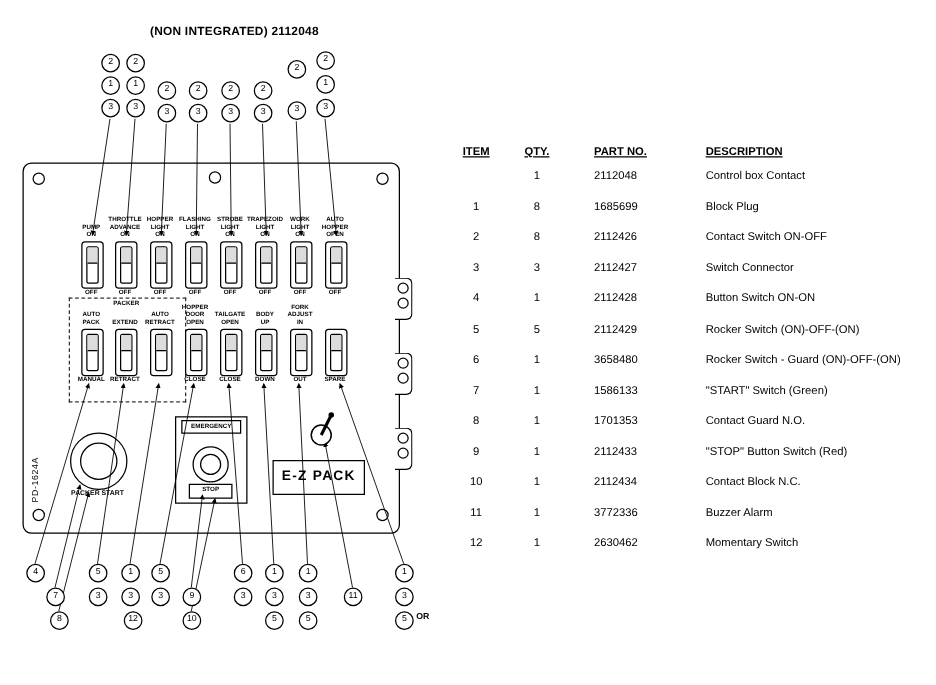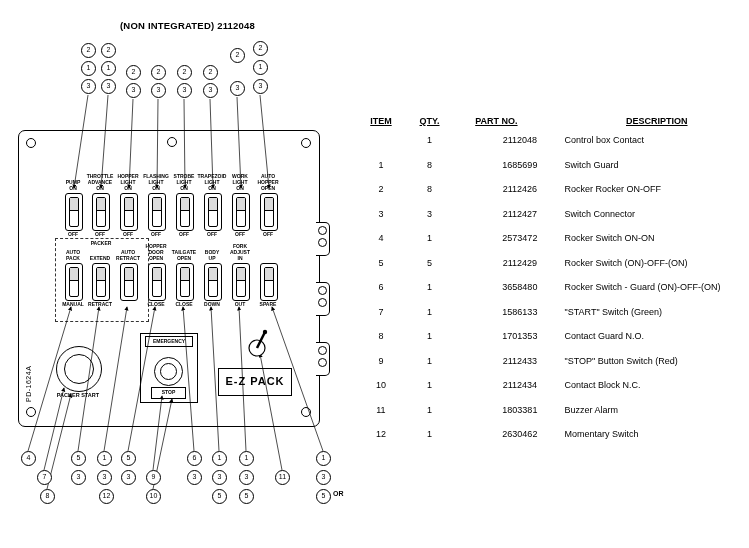--- a/index.html
+++ b/index.html
@@ -42,25 +42,25 @@
   #or-label{position:absolute;left:333px;top:490px;font-size:7px;font-weight:bold;}
 
   .overlay{position:absolute;left:0;top:0;pointer-events:none;}
 
   
   #parts-table{position:absolute;left:358px;top:84px;border-collapse:collapse;font-size:9px;margin-top:32px;}
   #parts-table th{font-weight:bold;text-decoration:underline;padding:0 0 9px 0;font-size:9px;}
   #parts-table th.c-item{width:48px;text-align:center;}
   #parts-table th.c-qty{width:54px;text-align:center;}
   #parts-table th.c-part{width:94px;text-align:left;padding-left:20px;}
-  #parts-table th.c-desc{width:195px;text-align:center;}
+  #parts-table th.c-desc{width:195px;text-align:left;}
   #parts-table td{height:24.5px;padding:0;vertical-align:top;}
   #parts-table td.td-item{text-align:center;}
   #parts-table td.td-qty{text-align:center;}
-  #parts-table td.td-part{text-align:center;padding-left:20px;}
+  #parts-table td.td-part{text-align:left;padding-left:20px;}
   #parts-table td.td-desc{text-align:left;}
 </style>
 </head>
 <body>
 
 <div id="page">
 
   <div class="title" style="top:20px;">(NON INTEGRATED) 2112048</div>
 
   <div id="panel-box"></div>
@@ -153,39 +153,39 @@
         <tr>
           <td class="td-item"></td>
           <td class="td-qty">1</td>
           <td class="td-part">2112048</td>
           <td class="td-desc">Control box Contact</td>
         </tr>
         <tr>
           <td class="td-item">1</td>
           <td class="td-qty">8</td>
           <td class="td-part">1685699</td>
-          <td class="td-desc">Switch Guard</td>
+          <td class="td-desc">Block Plug</td>
         </tr>
         <tr>
           <td class="td-item">2</td>
           <td class="td-qty">8</td>
           <td class="td-part">2112426</td>
-          <td class="td-desc">Rocker Rocker ON-OFF</td>
+          <td class="td-desc">Contact Switch ON-OFF</td>
         </tr>
         <tr>
           <td class="td-item">3</td>
           <td class="td-qty">3</td>
           <td class="td-part">2112427</td>
           <td class="td-desc">Switch Connector</td>
         </tr>
         <tr>
           <td class="td-item">4</td>
           <td class="td-qty">1</td>
-          <td class="td-part">2573472</td>
-          <td class="td-desc">Rocker Switch ON-ON</td>
+          <td class="td-part">2112428</td>
+          <td class="td-desc">Button Switch ON-ON</td>
         </tr>
         <tr>
           <td class="td-item">5</td>
           <td class="td-qty">5</td>
           <td class="td-part">2112429</td>
           <td class="td-desc">Rocker Switch (ON)-OFF-(ON)</td>
         </tr>
         <tr>
           <td class="td-item">6</td>
           <td class="td-qty">1</td>
@@ -212,21 +212,21 @@
         </tr>
         <tr>
           <td class="td-item">10</td>
           <td class="td-qty">1</td>
           <td class="td-part">2112434</td>
           <td class="td-desc">Contact Block N.C.</td>
         </tr>
         <tr>
           <td class="td-item">11</td>
           <td class="td-qty">1</td>
-          <td class="td-part">1803381</td>
+          <td class="td-part">3772336</td>
           <td class="td-desc">Buzzer Alarm</td>
         </tr>
         <tr>
           <td class="td-item">12</td>
           <td class="td-qty">1</td>
           <td class="td-part">2630462</td>
           <td class="td-desc">Momentary Switch</td>
         </tr>
       </tbody>
   </table>

